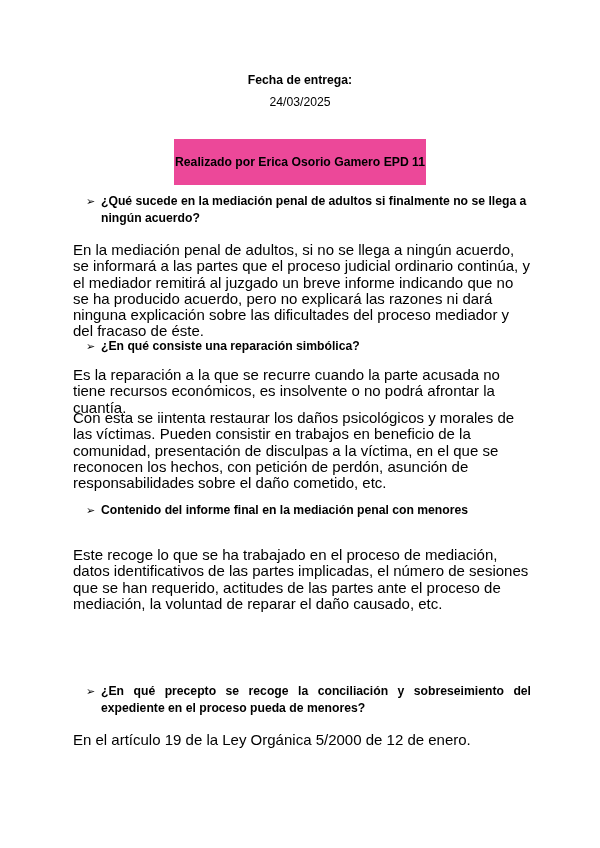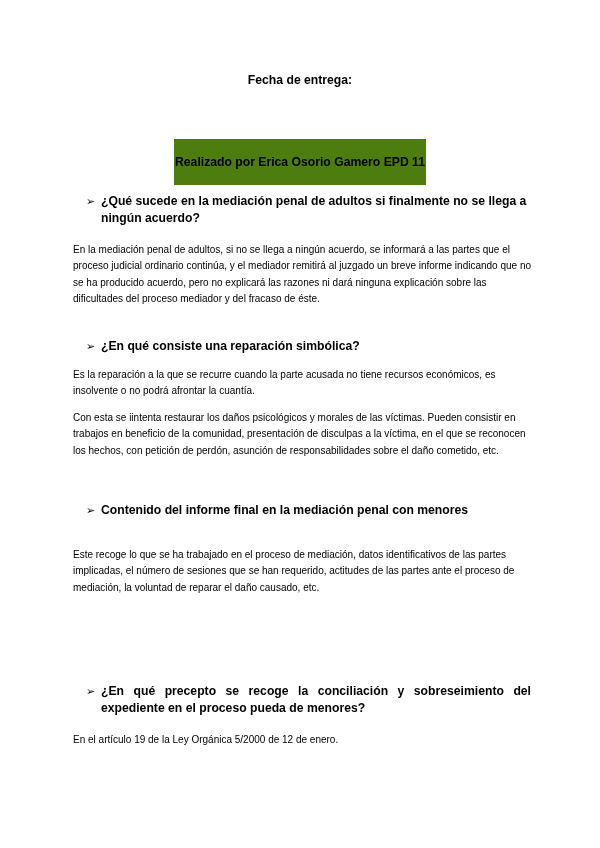--- a/index.html
+++ b/index.html
@@ -1,33 +1,34 @@
 <!DOCTYPE html>
 <html><head>
 <meta charset="utf-8">
 <style>
   html, body { margin:0; padding:0; background:#ffffff; }
   body { width:600px; height:848px; position:relative; overflow:hidden;
          font-family:"Liberation Sans", sans-serif; color:#000; }
   .page { position:absolute; left:0; top:0; width:600px; height:848px; background:#fff; }
   .center { position:absolute; left:0; width:600px; text-align:center; font-size:12.2px; line-height:16px; }
-  .hl { background:#4d7c0f; font-weight:bold; padding:16px 1px; }
+  .hl { background:#ec4899; font-weight:bold; padding:16px 1px; }
   .b { font-weight:bold; }
   .q { position:absolute; left:86px; width:445px; font-size:12.2px; line-height:17px; font-weight:bold; }
   .q .arrow { position:absolute; left:0; top:0; font-weight:normal; font-size:11px; }
   .q .qt { display:block; padding-left:15px; }
   .q.justify .qt { text-align:justify; text-align-last:left; }
-  .p { position:absolute; left:73px; width:460px; font-size:10px; line-height:16.3px; }
+  .p { position:absolute; left:73px; width:460px; font-size:15px; line-height:16.3px; }
 </style>
 </head>
 <body>
 
 <div class="page">
 
   <div class="center b" style="top:72px;">Fecha de entrega:</div>
+  <div class="center" style="top:94px;">24/03/2025</div>
 
   <div class="center" style="top:154px;">
     <span class="hl">Realizado por Erica Osorio Gamero EPD 11</span>
   </div>
 
   <div class="q" style="top:193px;">
     <span class="arrow">➢</span>
     <span class="qt">¿Qué sucede en la mediación penal de adultos si finalmente no se llega a ningún acuerdo?</span>
   </div>
   <div class="p" style="top:242px;">En la mediación penal de adultos, si no se llega a ningún acuerdo, se informará a las partes que el proceso judicial ordinario continúa, y el mediador remitirá al juzgado un breve informe indicando que no se ha producido acuerdo, pero no explicará las razones ni dará ninguna explicación sobre las dificultades del proceso mediador y  del fracaso de éste.</div>

